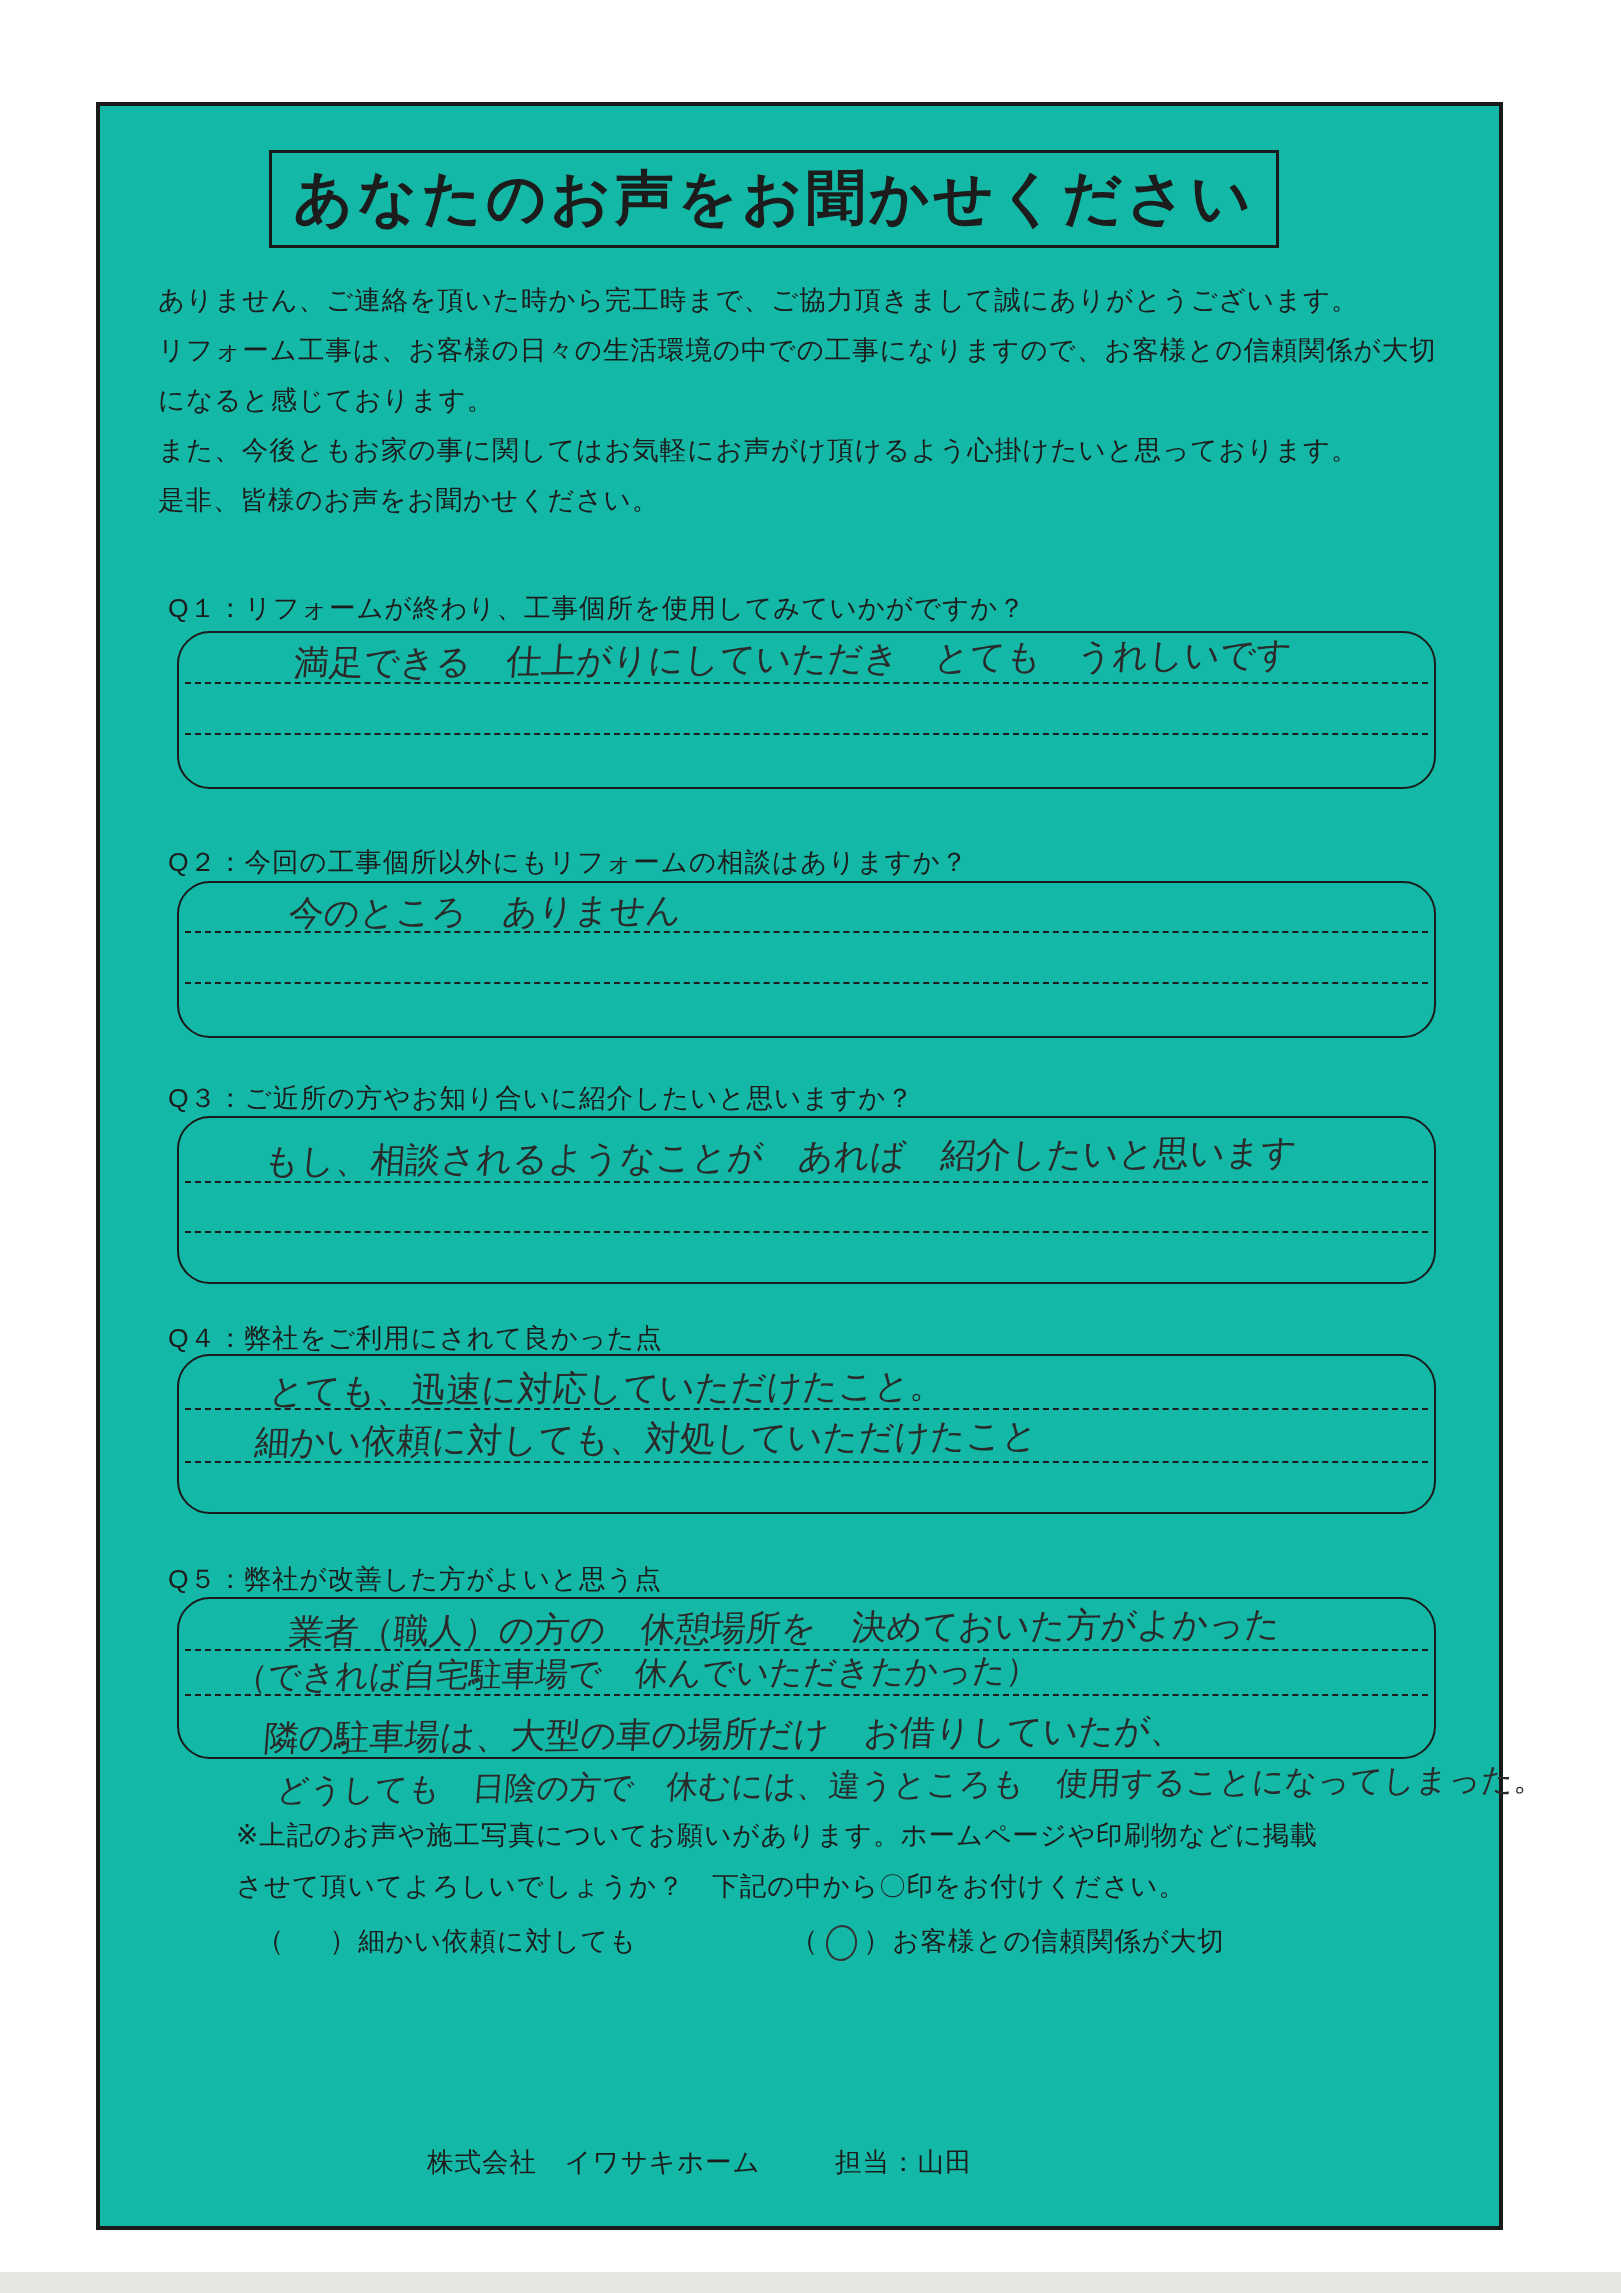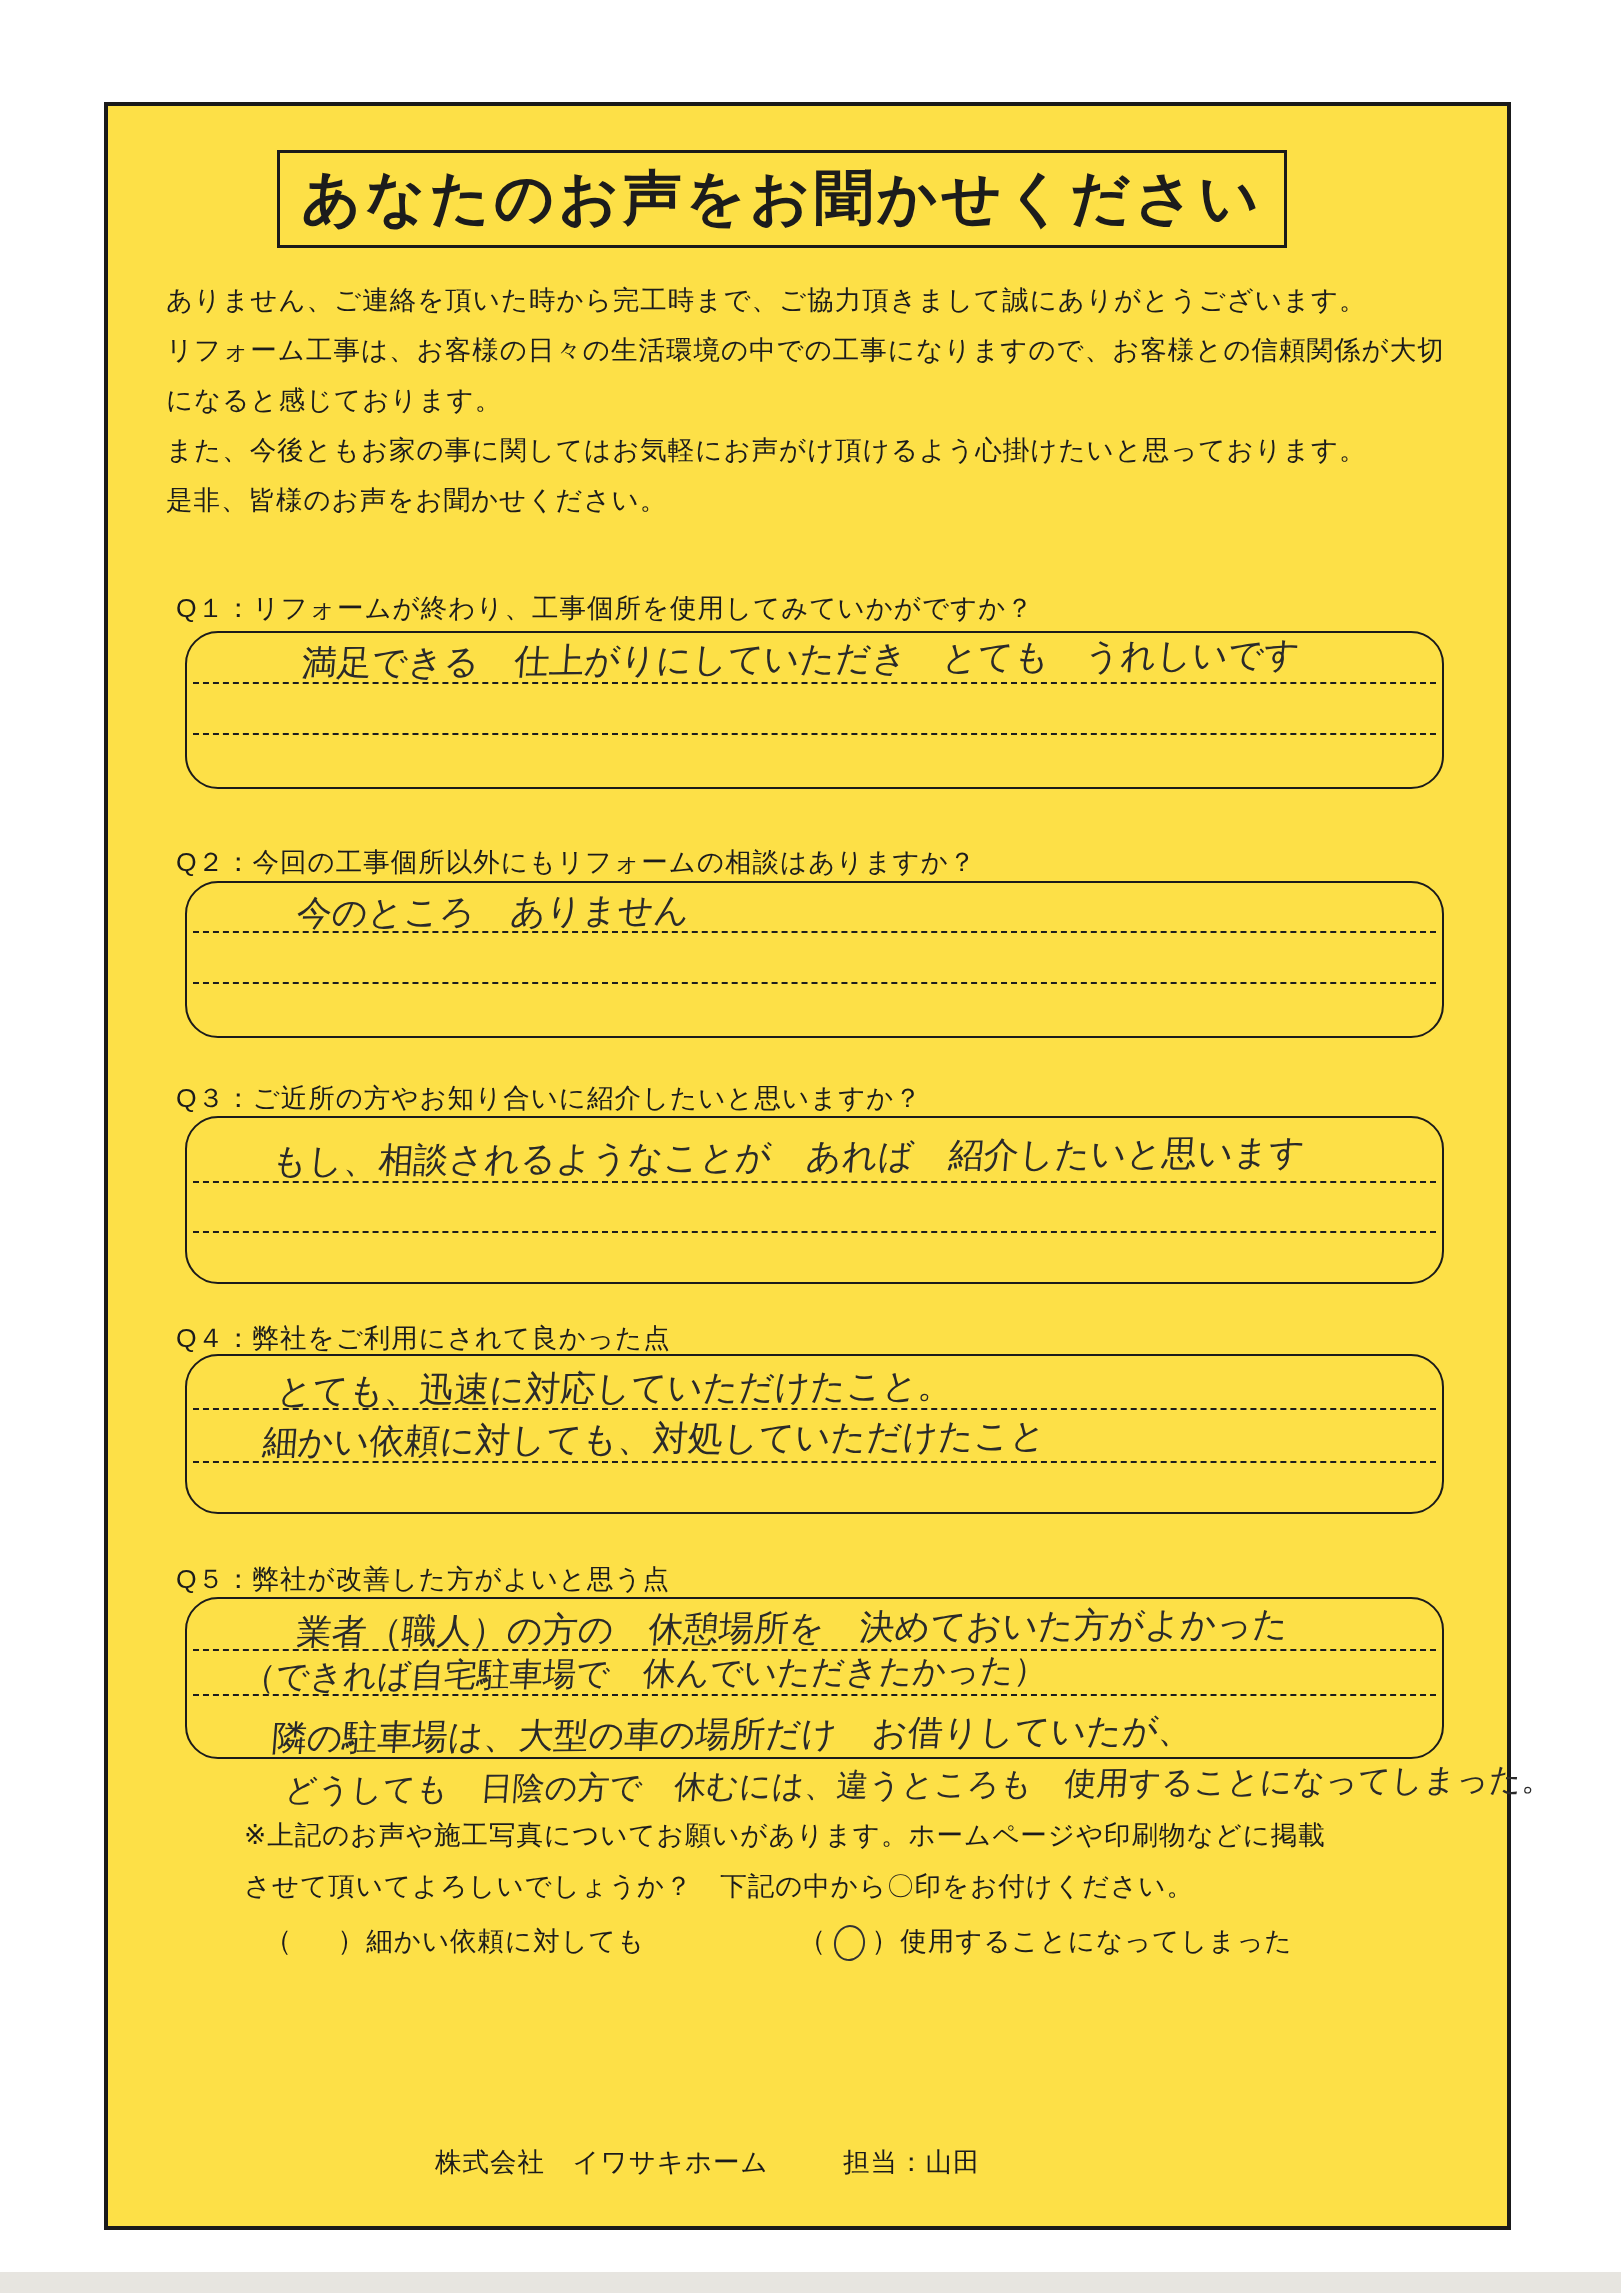--- a/index.html
+++ b/index.html
@@ -6,22 +6,22 @@
   body{
     width:1621px;height:2294px;position:relative;background:#ffffff;
     font-family:"Liberation Sans","DejaVu Sans",sans-serif;color:#1c1c1c;
     overflow:hidden;
   }
   .scan-strip{
     position:absolute;left:0;top:2272px;width:1621px;height:21.6px;
     background:#e7e5e0;
   }
   .sheet{
-    position:absolute;left:104px;top:102px;width:1407px;height:2128px;
-    border:4.9px solid #1a1a1a;background:#fde047;box-sizing:border-box;
+    position:absolute;left:96px;top:102px;width:1407px;height:2128px;
+    border:4.9px solid #1a1a1a;background:#14b8a6;box-sizing:border-box;
   }
   .title-box{
     position:absolute;left:169px;top:44px;width:1010px;height:98px;
     border:3.9px solid #1a1a1a;box-sizing:border-box;
     display:flex;align-items:center;justify-content:center;
   }
   .title-box span{
     font-family:"Liberation Serif","DejaVu Serif",serif;
     font-weight:700;font-size:59px;letter-spacing:3.9px;white-space:nowrap;
   }
@@ -135,21 +135,21 @@
   <div class="option" style="left:156px">
     <span class="paren">（</span>
     <span class="circle-mark" style="visibility: hidden;"></span>
     <span class="paren">）</span>
     <span>細かい依頼に対しても</span>
   </div>
   <div class="option" style="left:690px">
     <span class="paren">（</span>
     <span class="circle-mark"></span>
     <span class="paren">）</span>
-    <span>使用することになってしまった</span>
+    <span>お客様との信頼関係が大切</span>
   </div>
 
 
   <div class="company-row">
     <span>株式会社　イワサキホーム</span>
     <span class="staff">担当：山田</span>
   </div>
 
 </div>
 

